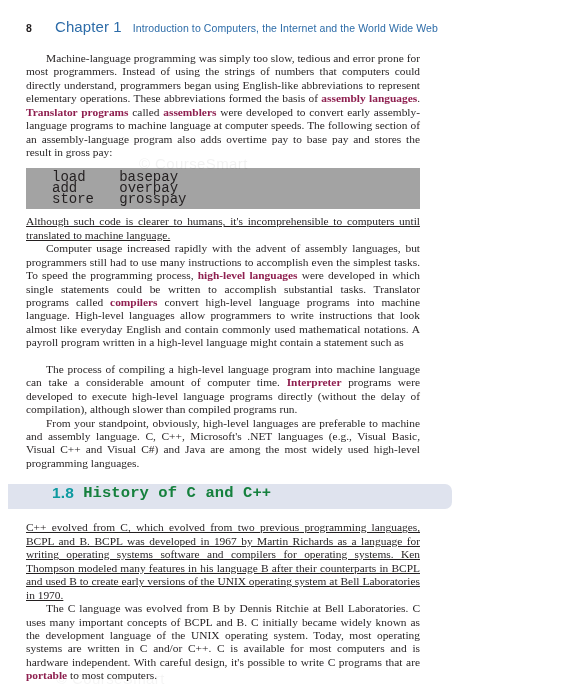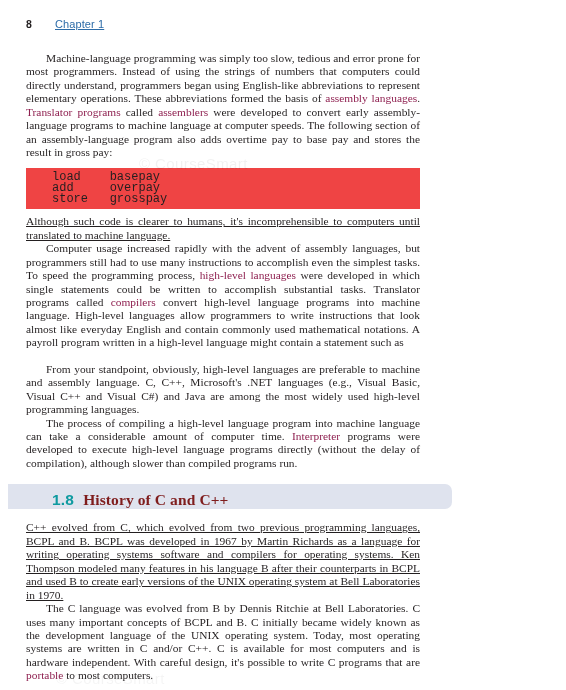--- a/index.html
+++ b/index.html
@@ -37,24 +37,23 @@
   .folio {
     font-family: "Liberation Sans", "DejaVu Sans", sans-serif;
     font-weight: bold;
     font-size: 10.5px;
     color: #231f20;
     width: 29px;
     display: inline-block;
   }
   .head-chapter {
     font-family: "Liberation Sans", "DejaVu Sans", sans-serif;
-    font-size: 11px;
+    font-size: 15px;
     color: #2d6ca8;
     letter-spacing: 0.1px;
-    text-decoration: underline;
   }
   .head-sep { display: inline-block; width: 11px; }
   .head-title {
     font-family: "Liberation Sans", "DejaVu Sans", sans-serif;
     font-size: 10.5px;
     color: #2d6ca8;
     letter-spacing: 0.1px;
   }
 
   
@@ -71,62 +70,62 @@
     line-height: 13.45px;
     text-align: justify;
     text-indent: 20px;
     color: #231f20;
     hyphens: auto;
     -webkit-hyphens: auto;
   }
   p.body.noindent { text-indent: 0; text-decoration: underline; }
 
   .term {
-    font-weight: normal;
+    font-weight: bold;
     color: #8e1f4f;
   }
 
   
   .code {
-    background: #ef4444;
+    background: #a3a3a3;
     font-family: "Liberation Mono", "DejaVu Sans Mono", monospace;
-    font-size: 12px;
+    font-size: 14px;
     line-height: 11.2px;
     color: #231f20;
     padding: 4px 0 4px 26px;
     white-space: pre;
     position: relative;
   }
   .code .col2 { display: inline-block; }
 
   
   .section-bar {
     position: absolute;
     left: -18px;
     width: 444px;
     height: 25px;
     background: #dfe3ee;
     border-top-right-radius: 7px;
     border-bottom-right-radius: 7px;
     display: flex;
-    align-items: flex-end;
+    align-items: flex-start;
   }
   .sec-num {
     font-family: "Liberation Sans", "DejaVu Sans", sans-serif;
     font-weight: bold;
     font-size: 15.5px;
     color: #0e9aa0;
     margin-left: 44px;
     letter-spacing: 0.2px;
   }
   .sec-title {
-    font-family: Liberation Serif, serif;
+    font-family: Liberation Mono, monospace;
     font-weight: bold;
     font-size: 15.5px;
-    color: #7f1d1d;
+    color: #15803d;
     margin-left: 9px;
     letter-spacing: 0.1px;
   }
 
   
   .watermark {
     position: absolute;
     font-family: "Liberation Sans", "DejaVu Sans", sans-serif;
     font-weight: normal;
     font-size: 15px;
@@ -148,20 +147,21 @@
 </style>
 </head>
 <body>
 
 <div class="page">
 
   <div class="running-head">
     <span class="folio">8</span>
     <span class="head-chapter">Chapter 1</span>
     <span class="head-sep"></span>
+    <span class="head-title">Introduction to Computers, the Internet and the World Wide Web</span>
   </div>
 
   <div class="column">
 
     <p class="body"><span>Machine-language programming was simply too slow, tedious and error prone for most programmers. Instead of using the strings of numbers that computers could directly understand, programmers began using English-like abbreviations to represent elementary operations. These abbreviations formed the basis of </span><span class="term">assembly languages</span><span>. </span><span class="term">Translator programs</span><span> called </span><span class="term">assemblers</span><span> were developed to convert early assembly-language programs to machine language at computer speeds. The following section of an assembly-language program also adds overtime pay to base pay and stores the result in gross pay:</span></p>
 
     <div class="spacer-8"></div>
 
     <div class="code"><span><span>load</span><span class="col2">    </span><span>basepay</span></span>
 <span><span>add</span><span class="col2">     </span><span>overpay</span></span>
@@ -171,23 +171,23 @@
 
     <p class="body noindent">Although such code is clearer to humans, it's incomprehensible to computers until translated to machine language.</p>
 
     <p class="body"><span>Computer usage increased rapidly with the advent of assembly languages, but programmers still had to use many instructions to accomplish even the simplest tasks. To speed the programming process, </span><span class="term">high-level languages</span><span> were developed in which single statements could be written to accomplish substantial tasks. Translator programs called </span><span class="term">compilers</span><span> convert high-level language programs into machine language. High-level languages allow programmers to write instructions that look almost like everyday English and contain commonly used mathematical notations. A payroll program written in a high-level language might contain a statement such as</span></p>
 
     <div class="spacer-8"></div>
 
 
     <div class="spacer-5"></div>
 
+    <p class="body"><span>The process of compiling a high-level language program into machine language can take a considerable amount of computer time. </span><span class="term">Interpreter</span><span> programs were developed to execute high-level language programs directly (without the delay of compilation), although slower than compiled programs run.</span></p>
+
     <p class="body">From your standpoint, obviously, high-level languages are preferable to machine and assembly language. C, C++, Microsoft's .NET languages (e.g., Visual Basic, Visual C++ and Visual C#) and Java are among the most widely used high-level programming languages.</p>
-
-    <p class="body"><span>The process of compiling a high-level language program into machine language can take a considerable amount of computer time. </span><span class="term">Interpreter</span><span> programs were developed to execute high-level language programs directly (without the delay of compilation), although slower than compiled programs run.</span></p>
 
     <div class="spacer-14"></div>
 
     <div class="sec-wrap">
       <div class="section-bar">
         <span class="sec-num">1.8</span>
         <span class="sec-title">History of C and C++</span>
       </div>
     </div>
 

